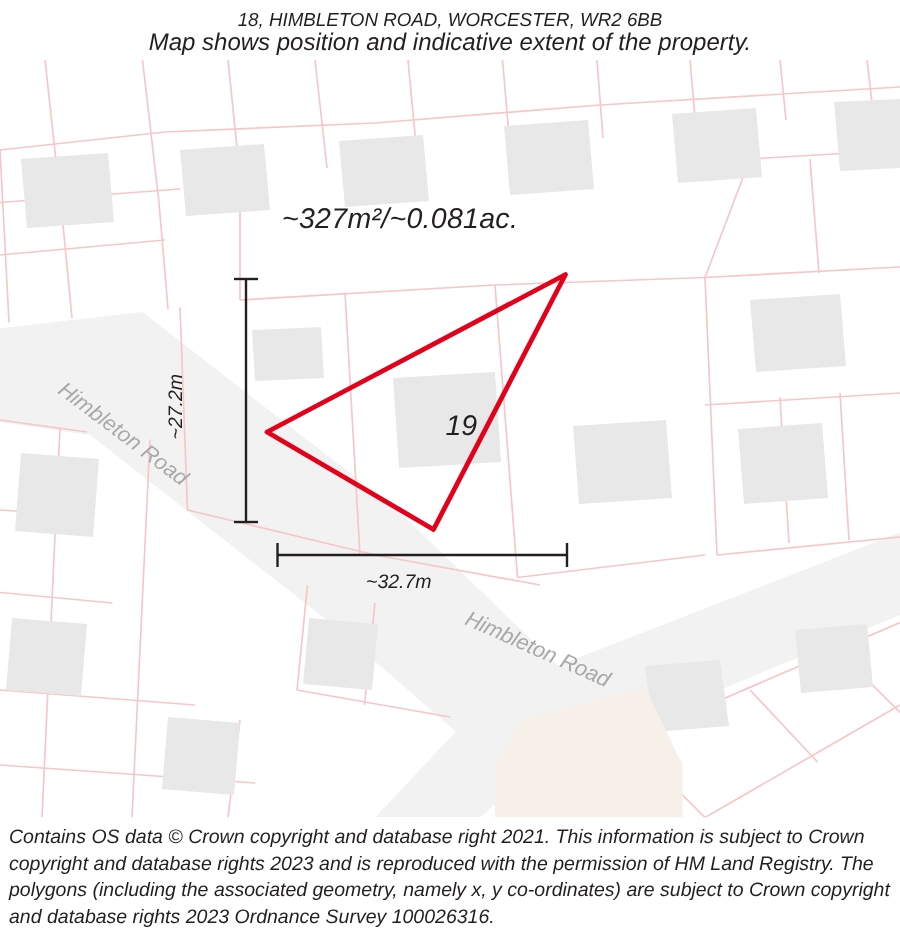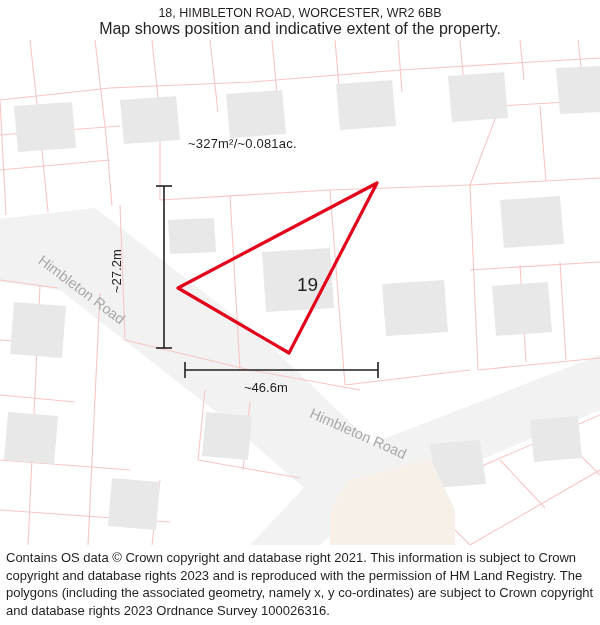--- a/index.html
+++ b/index.html
@@ -11,20 +11,21 @@
     height: 625px;
     background: #ffffff;
     font-family: "Liberation Sans", sans-serif;
     color: #231f20;
     overflow: hidden;
   }
   .page {
     position: relative;
     width: 600px;
     height: 443px;
+    font-style: italic;
   }
   
   .header {
     position: absolute;
     top: 0;
     left: 0;
     width: 600px;
     height: 40px;
     text-align: center;
     padding-top: 6px;
@@ -53,21 +54,21 @@
   .map-svg {
     position: absolute;
     top: 0;
     left: 0;
   }
   
   .area-label {
     position: absolute;
     left: 188px;
     top: 96px;
-    font-size: 13px;
+    font-size: 19px;
     color: #231f20;
     letter-spacing: 0.2px;
     text-align: right;
   }
   .plot-number {
     position: absolute;
     left: 297px;
     top: 234px;
     font-size: 19px;
     color: #231f20;
@@ -236,20 +237,20 @@
 
         <line x1="185" y1="330" x2="378" y2="330"></line>
         <line x1="185" y1="322" x2="185" y2="338"></line>
         <line x1="378" y1="322" x2="378" y2="338"></line>
       </g>
     </svg>
 
     <div class="area-label">~327m²/~0.081ac.</div>
     <div class="plot-number">19</div>
     <div class="dim-vertical">~27.2m</div>
-    <div class="dim-horizontal">~46.6m</div>
+    <div class="dim-horizontal">~32.7m</div>
     <div class="road-label road-label-1">Himbleton Road</div>
     <div class="road-label road-label-2">Himbleton Road</div>
   </div>
 
   <div class="footer">Contains OS data © Crown copyright and database right 2021. This information is subject to Crown copyright and database rights 2023 and is reproduced with the permission of HM Land Registry. The polygons (including the associated geometry, namely x, y co-ordinates) are subject to Crown copyright and database rights 2023 Ordnance Survey 100026316.</div>
 
 </div>
 
 </body></html>

